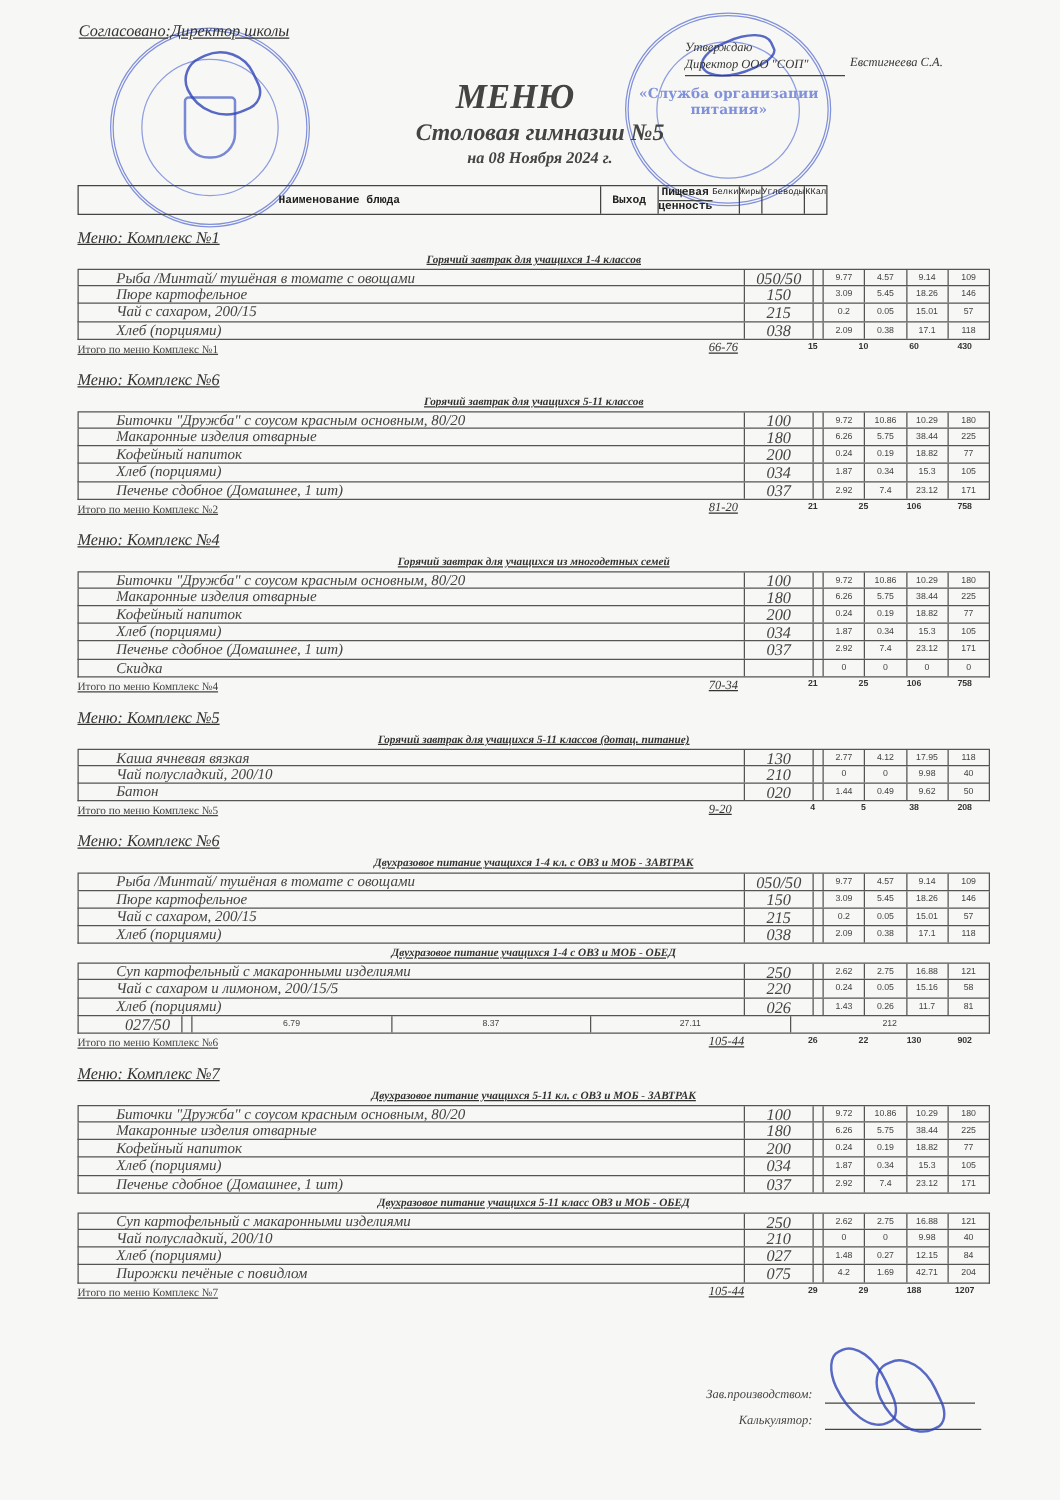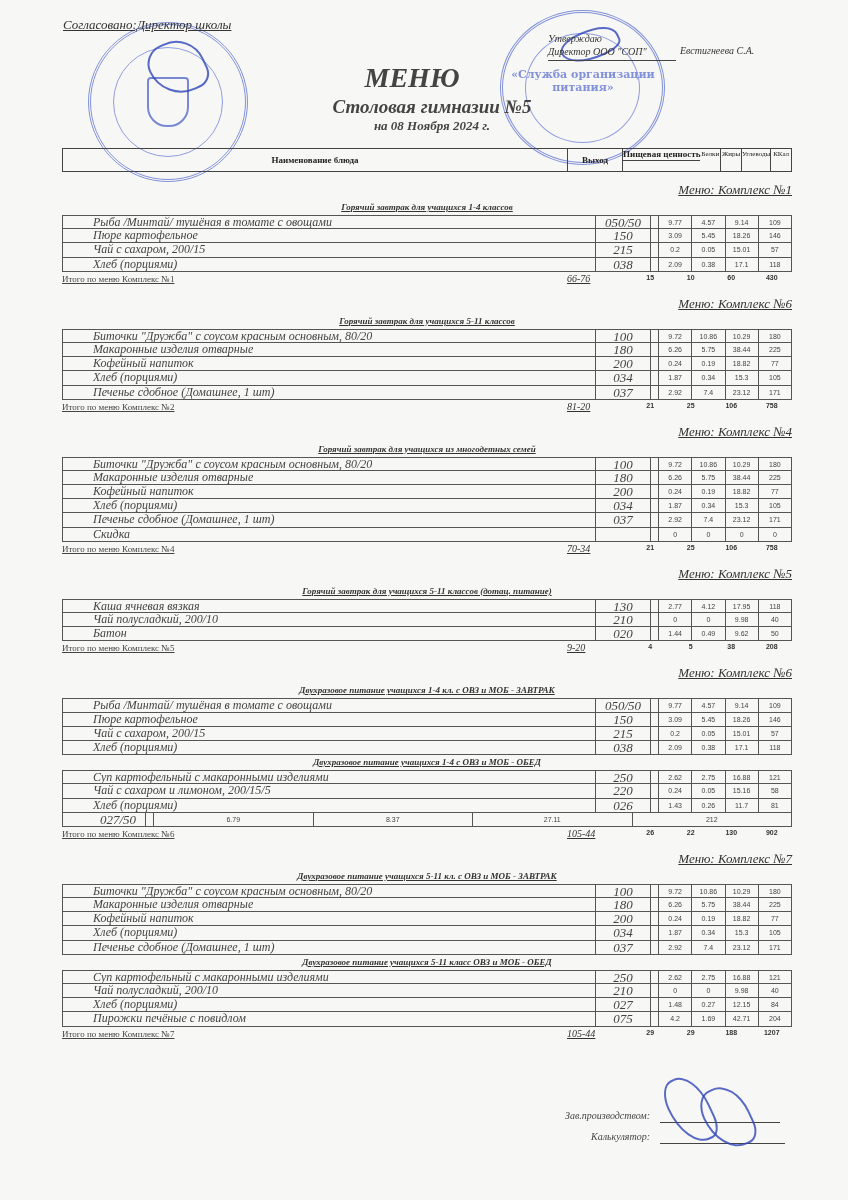--- a/index.html
+++ b/index.html
@@ -16,32 +16,32 @@
 
   .stamp { position: absolute; border-radius: 50%; border: 3px double #5a6fd0; opacity: 0.75; }
   .stamp-left { left: 88px; top: 22px; width: 160px; height: 160px; }
   .stamp-left .inner { position: absolute; left: 22px; top: 22px; width: 110px; height: 110px; border-radius: 50%; border: 1px solid #6b7fd8; }
   .stamp-left .crest { position: absolute; left: 56px; top: 52px; width: 42px; height: 50px; border: 2px solid #4e63c8; border-radius: 4px 4px 20px 20px; }
   .stamp-right { left: 500px; top: 10px; width: 165px; height: 155px; }
   .stamp-right .inner { position: absolute; left: 22px; top: 20px; width: 115px; height: 110px; border-radius: 50%; border: 1px solid #6b7fd8; }
   .stamp-right .stamp-text { position: absolute; left: 0; top: 55px; width: 160px; text-align: center; font-family: "DejaVu Serif", serif; font-weight: bold; color: #5a6fd0; font-size: 11px; line-height: 13px; }
   .signature { position: absolute; border: 2px solid #2e45b8; border-radius: 40% 60% 30% 70%; opacity: 0.8; transform: rotate(-25deg); }
 
-  .header-table { position: absolute; left: 62px; top: 148px; width: 730px; height: 24px; border: 1px solid #444; display: flex; font-size: 9px; font-weight: bold; }
+  .header-table { position: absolute; left: 62px; top: 148px; width: 600px; height: 24px; border: 1px solid #444; display: flex; font-size: 9px; font-weight: bold; font-family: Liberation Mono, monospace; }
   .header-table .h-name { width: 505px; border-right: 1px solid #444; display: flex; align-items: center; justify-content: center; }
   .header-table .h-out { width: 55px; border-right: 1px solid #444; display: flex; align-items: center; justify-content: center; }
   .header-table .h-nutr { flex: 1; display: flex; flex-direction: row; }
   .h-nutr .top { height: 12px; border-bottom: 1px solid #444; text-align: center; font-size: 9px; line-height: 11px; }
   .h-nutr .bot { flex: 1; display: flex; font-weight: normal; font-size: 7px; }
   .h-nutr .bot span { flex: 1; text-align: center; border-right: 1px solid #444; line-height: 11px; }
   .h-nutr .bot span:last-child { border-right: none; }
 
   .content { position: absolute; left: 62px; top: 176px; width: 730px; }
   .complex { margin-bottom: 8px; }
-  .complex-title { text-align: right; font-style: italic; font-size: 13px; text-decoration: underline; color: #333; margin-top: 4px; height: 20px; line-height: 20px; }
+  .complex-title { text-align: left; font-style: italic; font-size: 13px; text-decoration: underline; color: #333; margin-top: 4px; height: 20px; line-height: 20px; }
   .group-title { text-align: center; font-style: italic; font-weight: bold; font-size: 9px; text-decoration: underline; color: #333; height: 15px; line-height: 15px; }
   .row { display: flex; height: 14.2px; border: 1px solid #555; border-top: none; padding-left: 28px; }
   .rows .row:first-child { border-top: 1px solid #555; }
   .row .name { width: 505px; border-right: 1px solid #555; font-style: italic; font-size: 12px; line-height: 13px; padding-left: 2px; color: #444; white-space: nowrap; overflow: hidden; }
   .row .out { width: 55px; border-right: 1px solid #555; font-style: italic; font-size: 13px; line-height: 13px; text-align: center; color: #444; }
   .row .n { flex: 1; border-right: 1px solid #555; font-family: "Liberation Sans", sans-serif; font-size: 7px; line-height: 13px; text-align: center; color: #444; }
   .row .n:last-child { border-right: none; }
   .gap { width: 8px; border-right: 1px solid #555; }
   .total { display: flex; height: 14px; }
   .total .name { width: 505px; font-size: 9px; text-decoration: underline; color: #444; line-height: 14px; }

